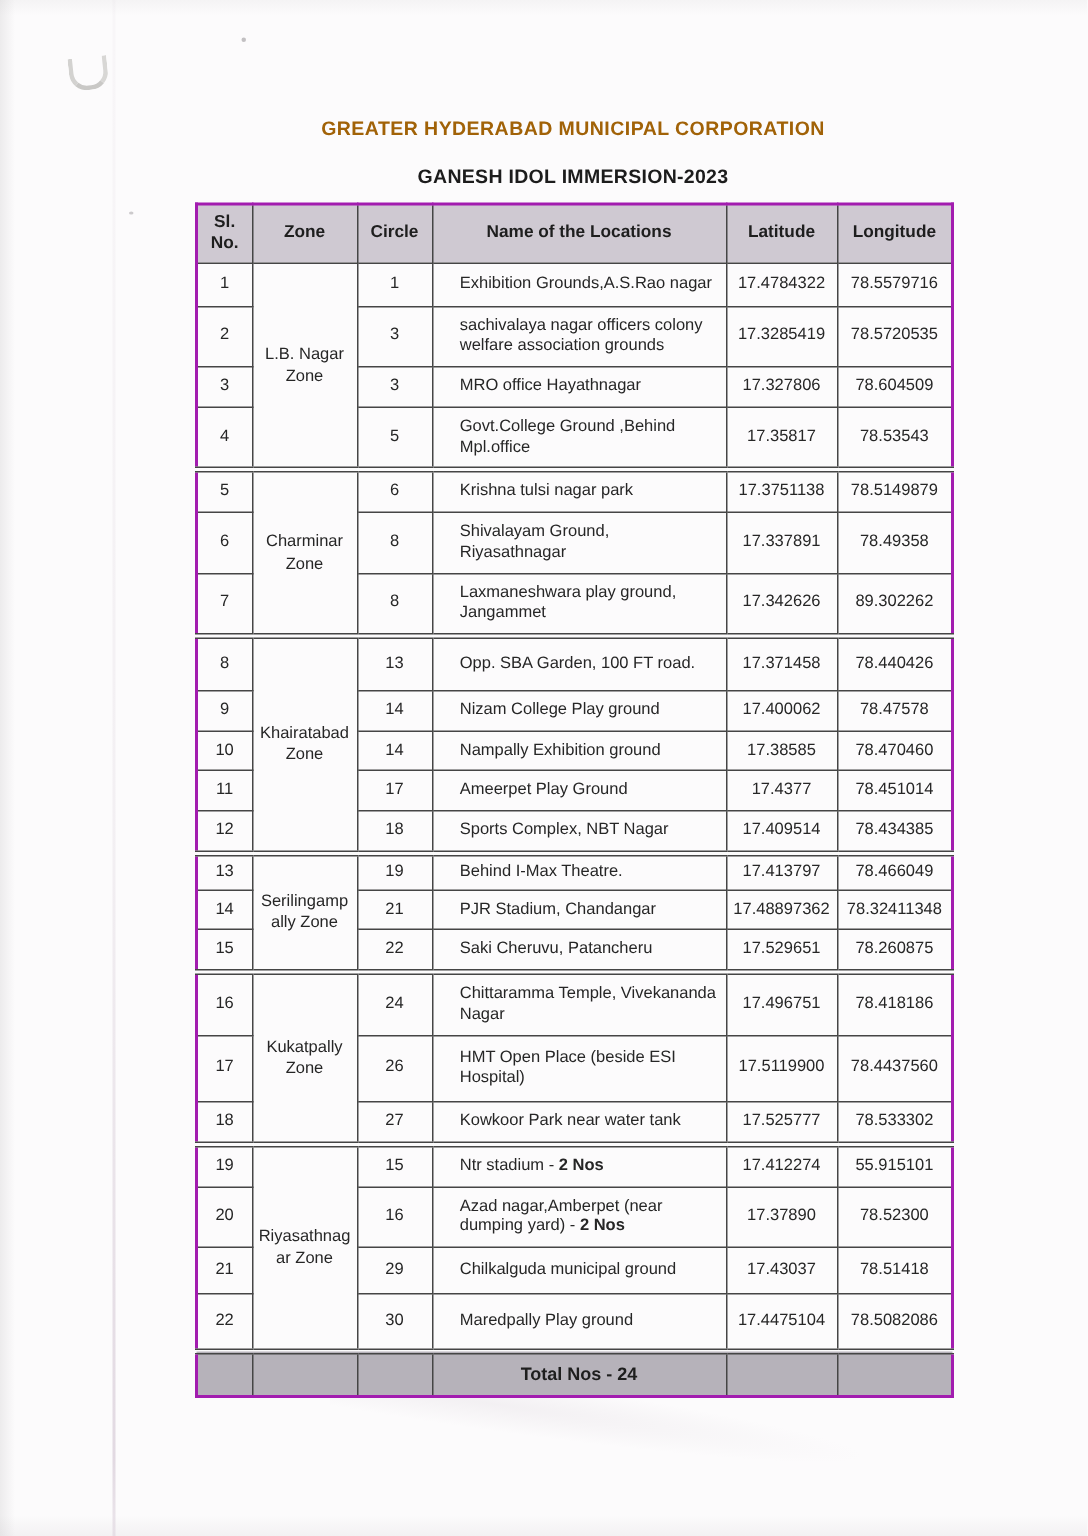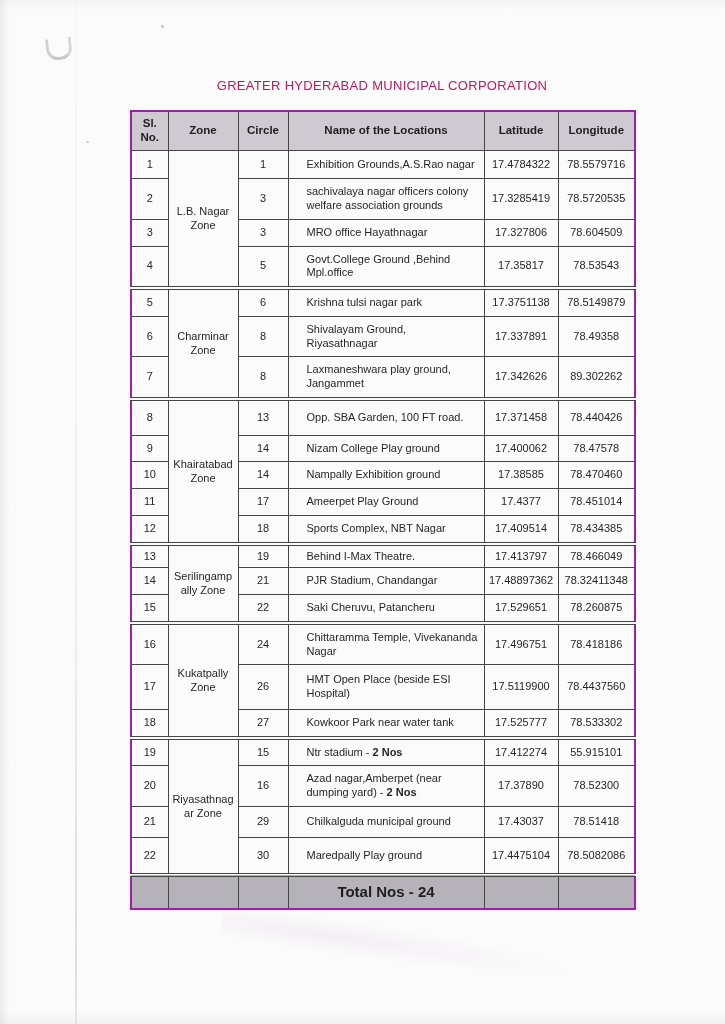--- a/index.html
+++ b/index.html
@@ -32,21 +32,21 @@
   .speck-2 { position: absolute; left: 86px; top: 141px; width: 3px; height: 2px; border-radius: 50%; background: #cccacc; }
   .smudge {
     position: absolute; left: 220px; top: 928px; width: 360px; height: 36px; pointer-events: none;
     background: radial-gradient(ellipse at 30% 50%, rgba(200,190,200,0.18), rgba(200,190,200,0) 70%);
     transform: rotate(8deg);
   }
   
   .doc { position: absolute; left: 130px; top: 0; width: 504px; }
   .title-block { padding-top: 78px; text-align: center; }
   .doc-title {
-    font-size: 13px; font-weight: normal; color: #be185d; letter-spacing: 0.3px;
+    font-size: 13px; font-weight: bold; color: #a16207; letter-spacing: 0.3px;
   }
   .doc-subtitle {
     margin-top: 17px; font-size: 13px; font-weight: bold; color: #1c1c1c; letter-spacing: 0.2px; line-height: 1.25;
   }
   table {
     margin-top: 9px;
     border-collapse: collapse;
     width: 504px;
     table-layout: fixed;
     border: 2px solid #a21caf;
@@ -76,38 +76,39 @@
   
   tbody tr:nth-child(1) td { padding-top: 7px; padding-bottom: 7px; }
   tbody tr:nth-child(8) td { padding-top: 10px; padding-bottom: 10px; }
   tbody tr:nth-child(13) td { padding-top: 4px; padding-bottom: 4px; }
   tbody tr:nth-child(17) td { padding-top: 8px; padding-bottom: 8px; }
   tbody tr:nth-child(21) td { padding-top: 8px; padding-bottom: 8px; }
   tbody tr:nth-child(22) td { padding-top: 11px; padding-bottom: 11px; }
   tfoot td {
     background: #b6b2ba;
     height: 27px;
-    font-weight: bold; font-size: 15px; color: #1e1e1e;
+    font-weight: bold; font-size: 12px; color: #1e1e1e;
     text-align: center;
   }
 </style>
 </head>
 <body>
 
 <div class="page-shading"></div>
 <div class="crease-line"></div>
 <div class="corner-hook"></div>
 <div class="speck-1"></div>
 <div class="speck-2"></div>
 <div class="smudge"></div>
 
 <div class="doc">
   <div class="title-block">
     <div class="doc-title">GREATER HYDERABAD MUNICIPAL CORPORATION</div>
     <div class="doc-subtitle">
+      <div>GANESH IDOL IMMERSION-2023</div>
     </div>
   </div>
 
   <table>
     <colgroup>
       <col class="c-sl">
         <col class="c-zone">
         <col class="c-circ">
         <col class="c-name">
         <col class="c-lat">

